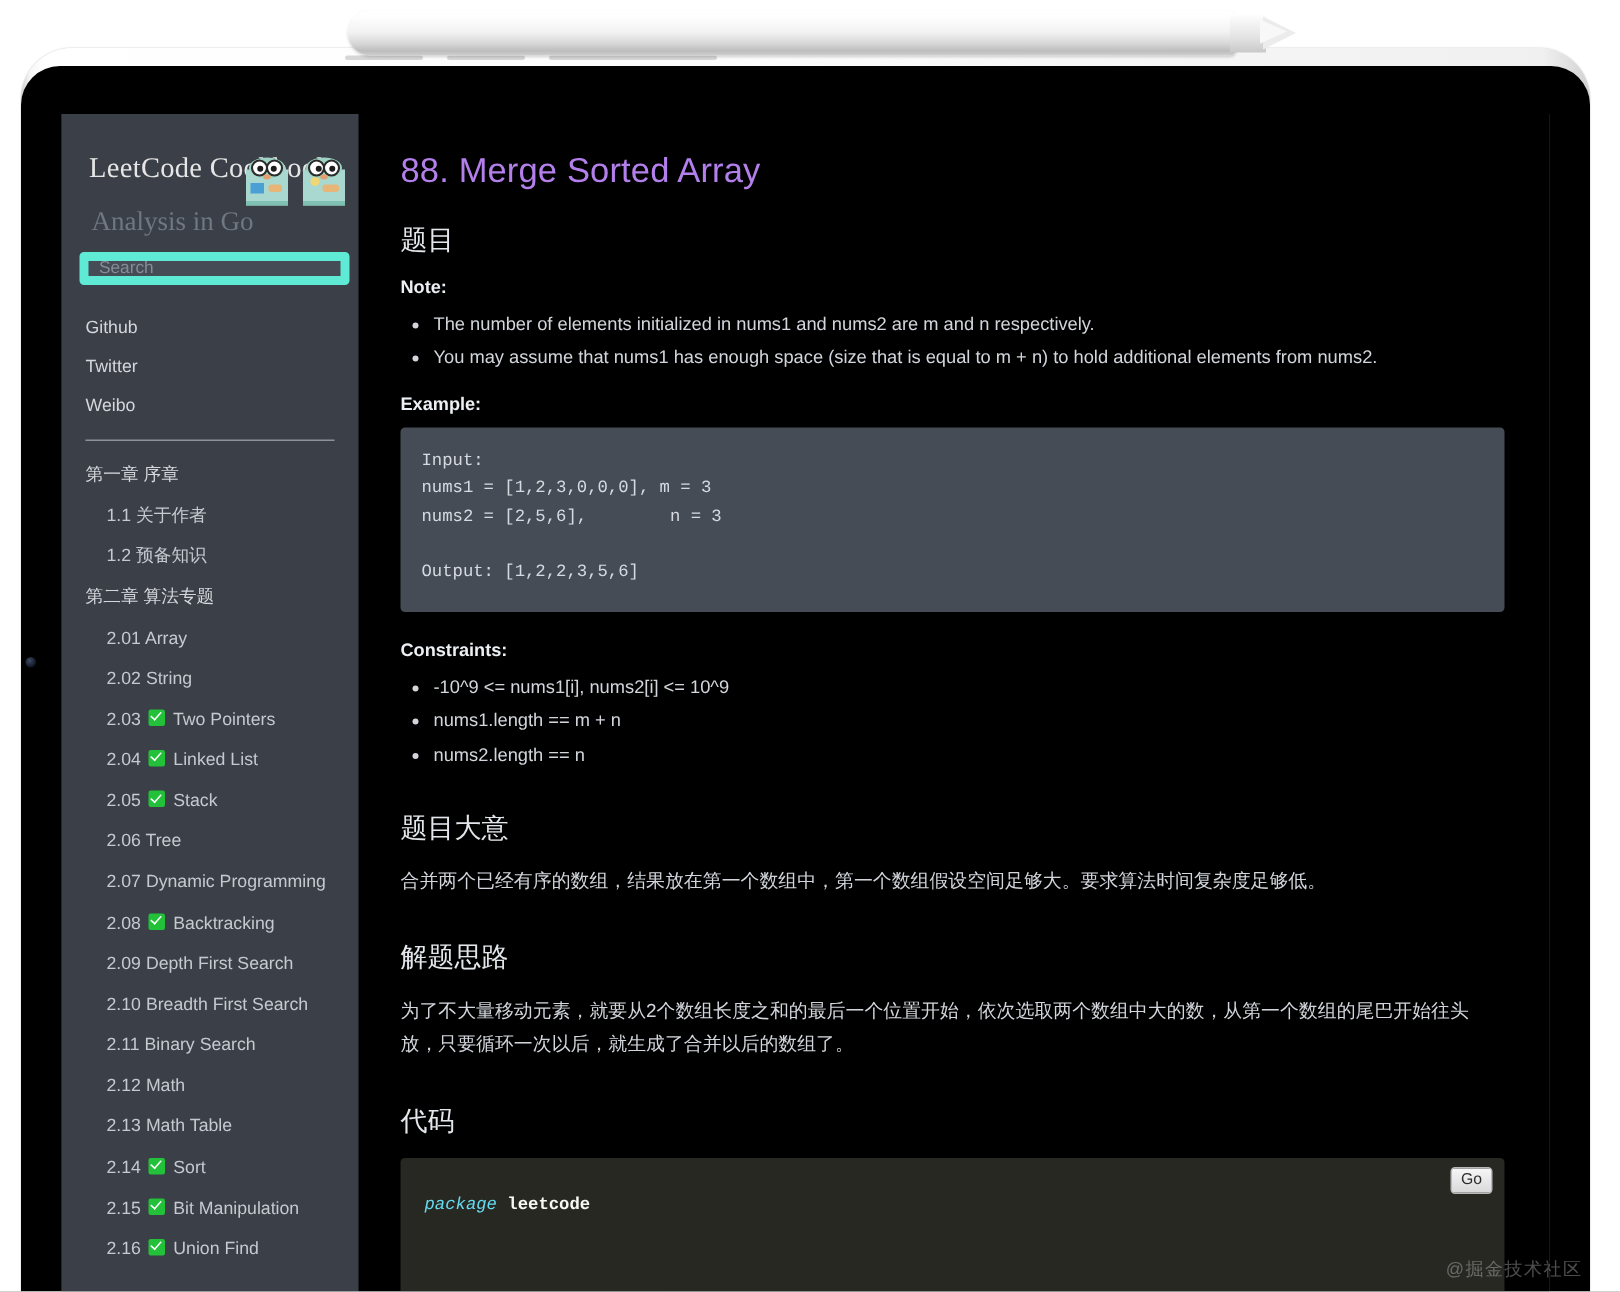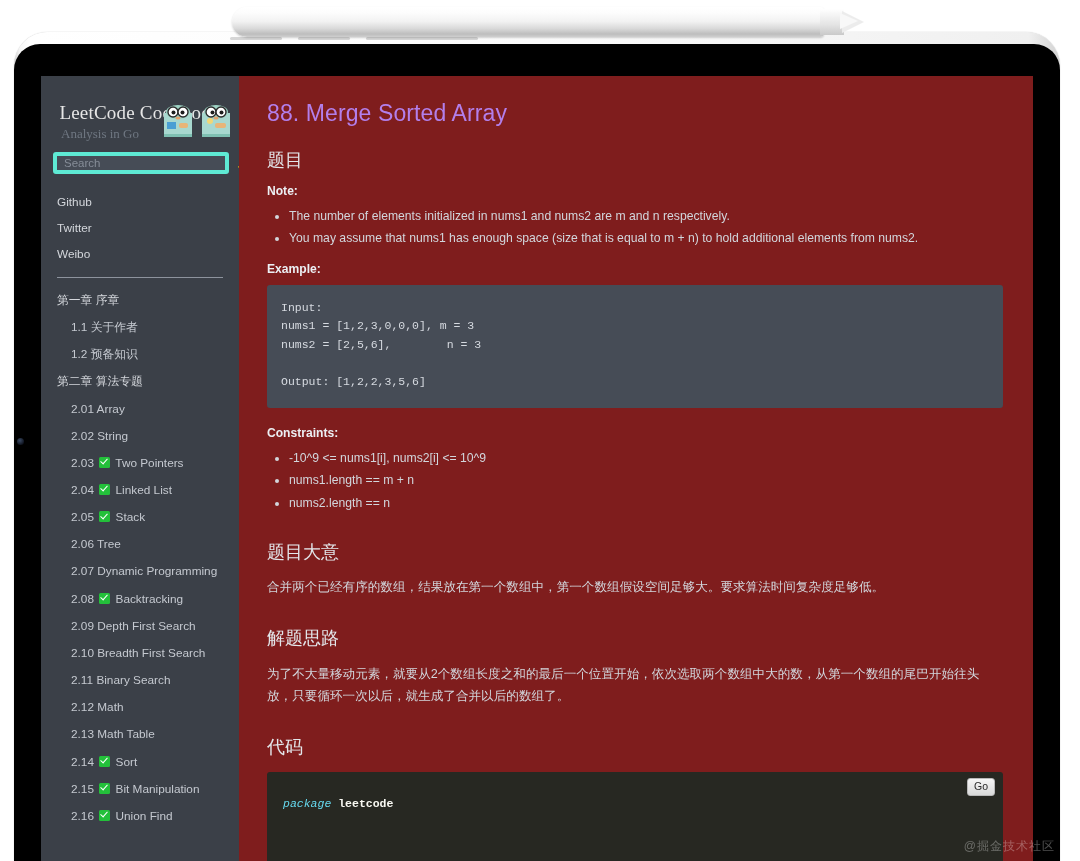--- a/index.html
+++ b/index.html
@@ -115,43 +115,43 @@
   }
   .brand-title {
     font-family: "Liberation Serif", serif;
     font-size: 19px;
     color: #e6e6e6;
     letter-spacing: .2px;
     white-space: nowrap;
   }
   .brand-sub {
     font-family: "Liberation Serif", serif;
-    font-size: 13px;
+    font-size: 18px;
     color: #6f7782;
-    margin-top: 2px;
+    margin-top: 13px;
     text-align: left;
     padding-left: 12px;
   }
   .gophers {
     position: absolute;
     right: 8px; top: 28px;
     display: flex; gap: 8px;
   }
   .gopher { width: 30px; height: 34px; display: block; }
 
   .search-row {
     display: flex; align-items: center;
     gap: 8px;
     padding: 10px 12px 0 12px;
   }
   .search-box {
     flex: 0 0 122px;
     height: 22px;
     background: #464c56;
-    border: 4px solid #5eead4;
+    border: 6px solid #5eead4;
     border-radius: 3px;
     color: #8b919b;
     font-size: 11.5px;
     padding: 0 7px;
     line-height: 20px;
     outline: none;
     font-family: "Liberation Sans", sans-serif;
   }
   .search-box::placeholder { color: #868d98; }
   .moon-icon { font-size: 14px; line-height: 1; }
@@ -204,21 +204,21 @@
     left: 3px; top: 0.5px;
     width: 3px; height: 6px;
     border: solid #ffffff;
     border-width: 0 1.7px 1.7px 0;
     transform: rotate(42deg);
   }
 
   
   #main {
     flex: 1 1 auto;
-    background: #7f1d1d;
+    background: #000000;
     padding: 24px 30px 0 28px;
     overflow: hidden;
     position: relative;
   }
   h1.page-title {
     color: #b37feb;
     font-size: 23px;
     font-weight: 400;
     line-height: 1.2;
     margin-bottom: 22px;

